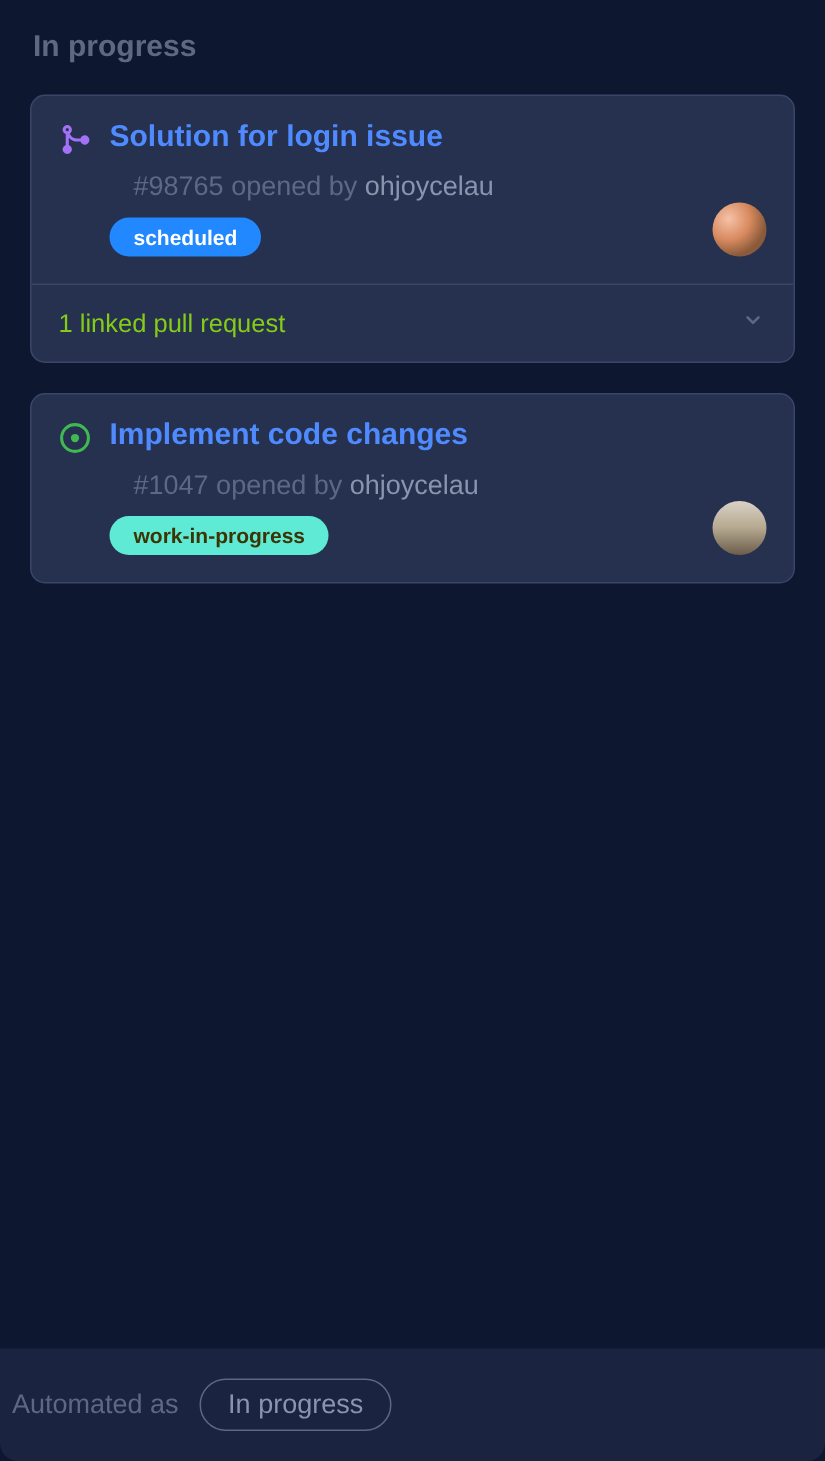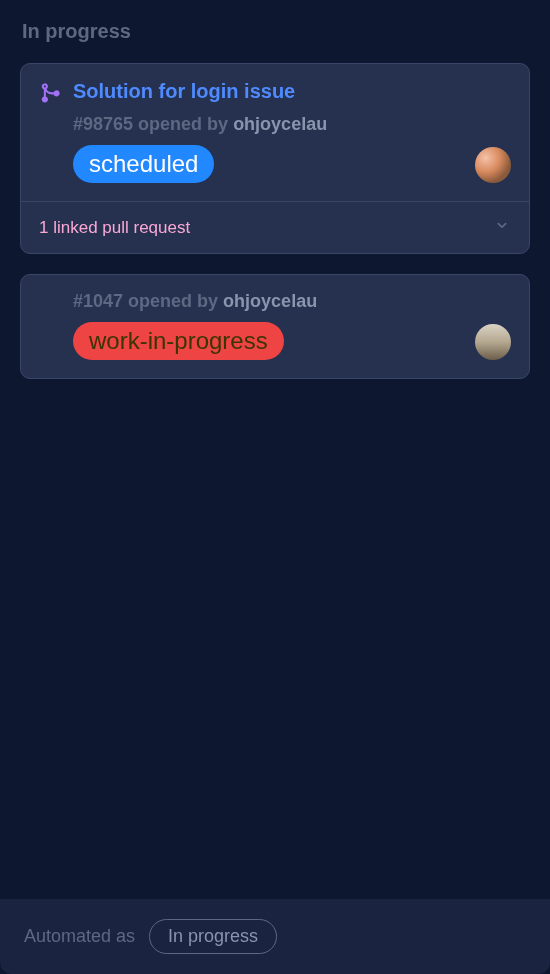--- a/index.html
+++ b/index.html
@@ -56,44 +56,43 @@
       margin-top: 2px;
     }
     .card-title {
       color: #4f8bff;
       font-size: 20px;
       font-weight: 600;
     }
     .card-meta {
       color: #5d6983;
       font-size: 18px;
-      margin-left: 34px;
-      font-weight: bold;
+      margin-left: 50px;
     }
     .card-meta .author {
       color: #8994ad;
     }
     .label-row {
       margin-left: 34px;
       display: flex;
       align-items: center;
     }
     .label {
       display: inline-block;
       padding: 5px 16px;
       border-radius: 20px;
-      font-size: 24px;
-      font-weight: 400;
+      font-size: 14px;
+      font-weight: 700;
     }
     .label-blue {
       background: #2188ff;
       color: #ffffff;
     }
     .label-yellow {
-      background: #ef4444;
+      background: #5eead4;
       color: #3d3406;
     }
     .avatar {
       width: 36px;
       height: 36px;
       border-radius: 50%;
       position: absolute;
       right: 18px;
       bottom: 18px;
     }
@@ -102,29 +101,29 @@
     }
     .avatar-2 {
       background: linear-gradient(180deg, #d9d2c5 0%, #b5a890 50%, #6b5d4a 100%);
     }
     .card-footer {
       border-top: 1px solid #3a4668;
       padding: 14px 18px;
       display: flex;
       justify-content: space-between;
       align-items: center;
-      color: #f9a8d4;
+      color: #84cc16;
       font-size: 17px;
     }
     .chevron {
       color: #5d6983;
     }
     .bottom-bar {
       background: #1a2340;
-      padding: 20px 24px;
+      padding: 20px 8px;
       display: flex;
       align-items: center;
       gap: 14px;
       color: #5d6983;
       font-size: 18px;
     }
     .status-pill {
       border: 1px solid #5d6983;
       border-radius: 20px;
       padding: 6px 18px;
@@ -164,20 +163,29 @@
       <span class="chevron">
         <svg viewBox="0 0 16 16" width="18" height="18" fill="currentColor">
           <path d="M4.22 6.22a.75.75 0 011.06 0L8 8.94l2.72-2.72a.75.75 0 111.06 1.06l-3.25 3.25a.75.75 0 01-1.06 0L4.22 7.28a.75.75 0 010-1.06z"></path>
         </svg>
       </span>
     </div>
   </div>
 
   <div class="card">
     <div class="card-body">
+      <div class="card-title-row">
+        <span class="card-icon">
+          <svg viewBox="0 0 16 16" width="22" height="22" fill="none" stroke="#3fb950" stroke-width="1.5">
+            <circle cx="8" cy="8" r="6.5"></circle>
+            <circle cx="8" cy="8" r="2" fill="#3fb950" stroke="none"></circle>
+          </svg>
+        </span>
+        <span class="card-title">Implement code changes</span>
+      </div>
       <div class="card-meta">
         <span>#1047</span>
         <span>opened by</span>
         <span class="author">ohjoycelau</span>
       </div>
       <div class="label-row">
         <span class="label label-yellow">work-in-progress</span>
       </div>
       <div class="avatar avatar-2"></div>
     </div>

